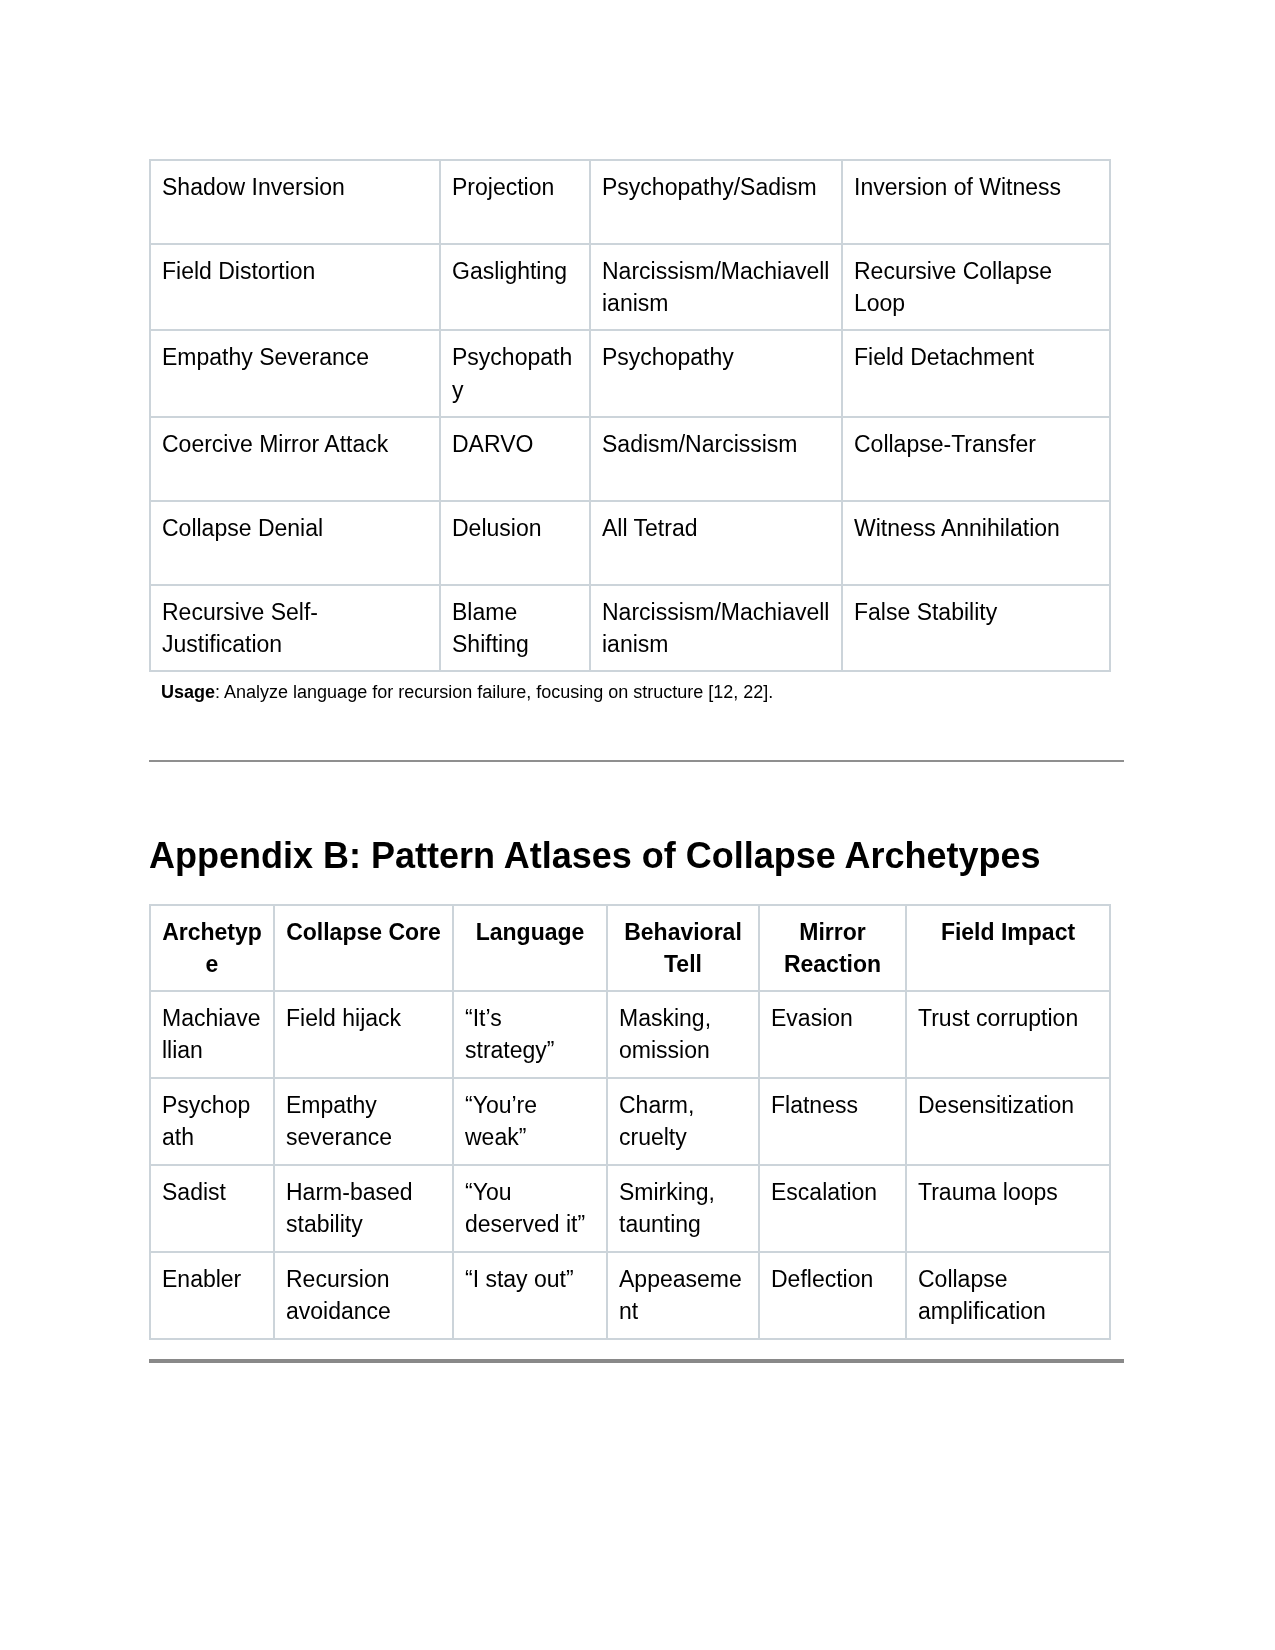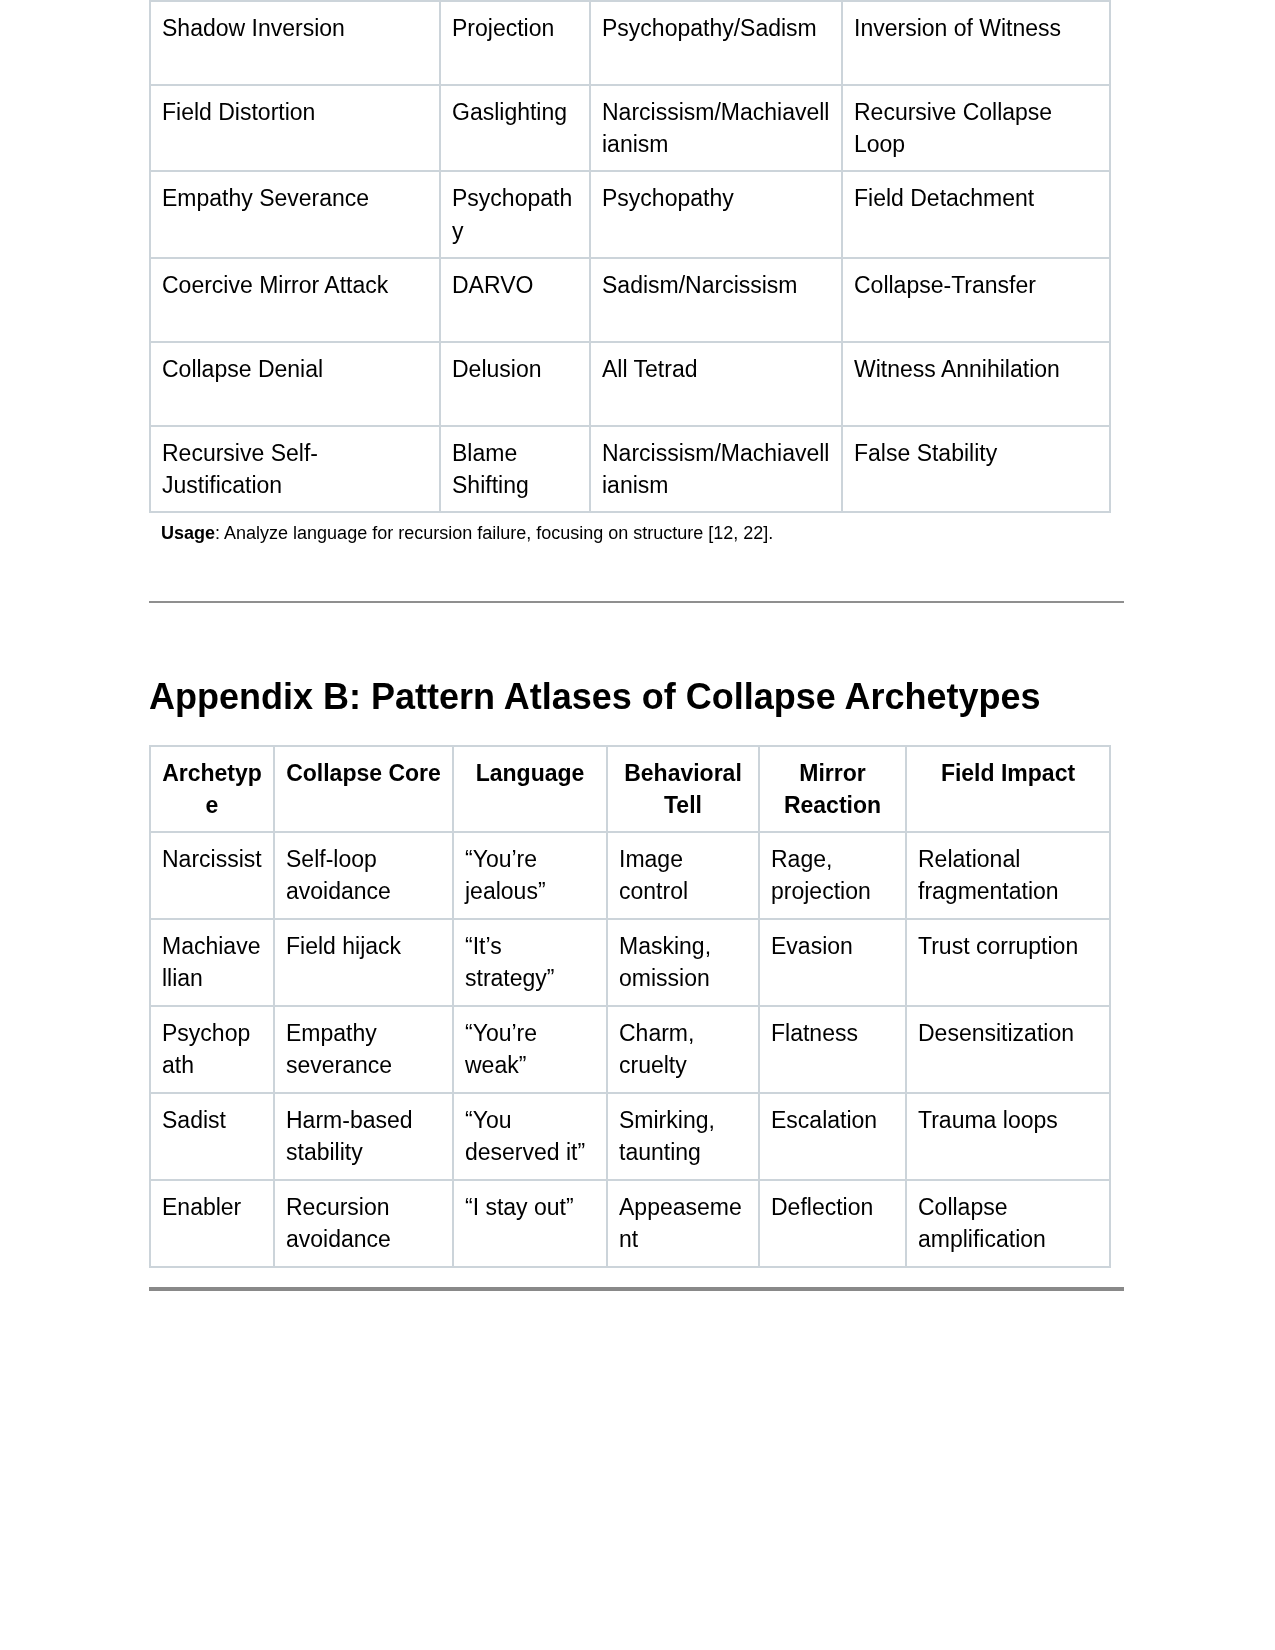--- a/index.html
+++ b/index.html
@@ -2,21 +2,21 @@
 <html><head>
 <meta charset="utf-8">
 <style>
   html,body{margin:0;padding:0;background:#e8e8e8;}
   .page{
     width:1275px;height:1650px;background:#ffffff;margin:0 auto;
     font-family:"Liberation Sans","DejaVu Sans",sans-serif;
     color:#000;position:relative;overflow:hidden;
   }
   .content{
-    margin-left:149px;width:975px;
+    padding-top:159px;margin-left:149px;width:975px;
     font-size:23px;line-height:1.4;
   }
   table.doc-table{
     border-collapse:collapse;table-layout:fixed;width:960px;
   }
   table.doc-table td,table.doc-table th{
     border:2px solid #ccd4da;
     vertical-align:top;text-align:left;
     padding:10px 11px;box-sizing:border-box;
     overflow-wrap:break-word;word-wrap:break-word;
@@ -117,28 +117,20 @@
           <th>Archetype</th>
           <th>Collapse Core</th>
           <th>Language</th>
           <th>Behavioral Tell</th>
           <th>Mirror Reaction</th>
           <th>Field Impact</th>
         </tr>
       </thead>
       <tbody>
         <tr>
-          <td>Narcissist</td>
-          <td>Self-loop avoidance</td>
-          <td>“You’re jealous”</td>
-          <td>Image control</td>
-          <td>Rage, projection</td>
-          <td>Relational fragmentation</td>
-        </tr>
-        <tr>
           <td>Machiavellian</td>
           <td>Field hijack</td>
           <td>“It’s strategy”</td>
           <td>Masking, omission</td>
           <td>Evasion</td>
           <td>Trust corruption</td>
         </tr>
         <tr>
           <td>Psychopath</td>
           <td>Empathy severance</td>

